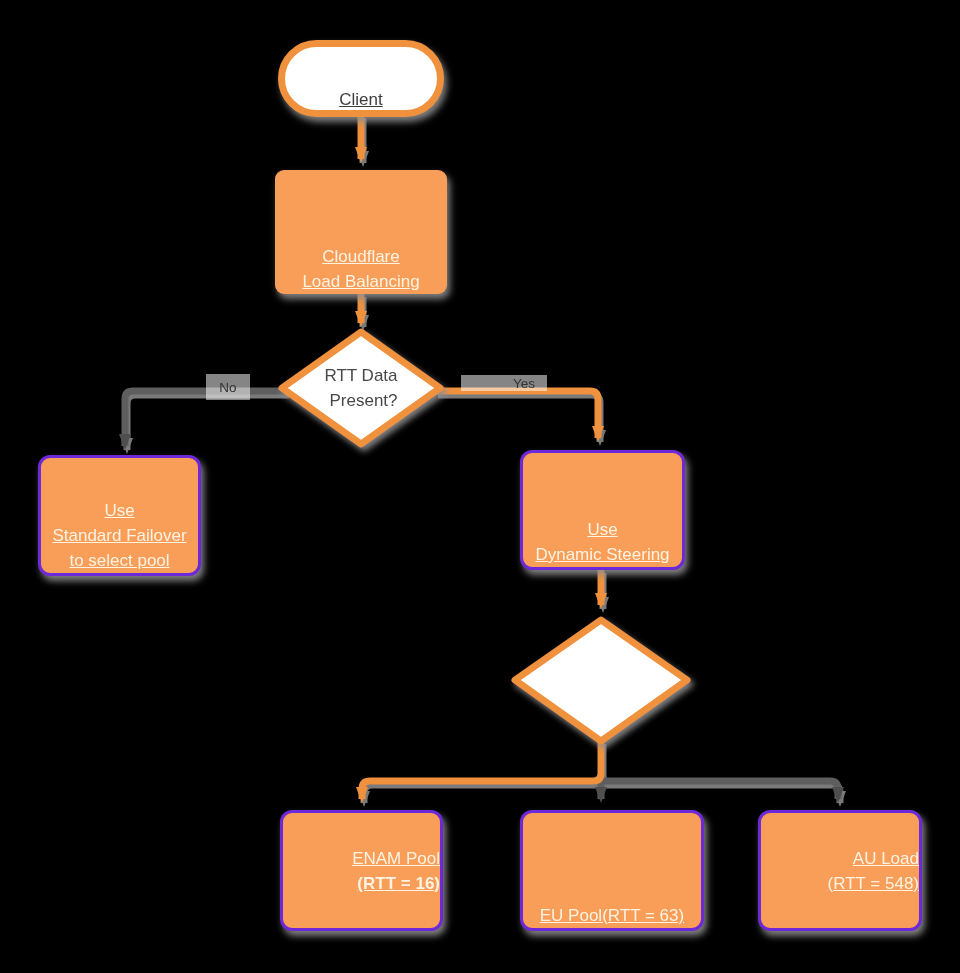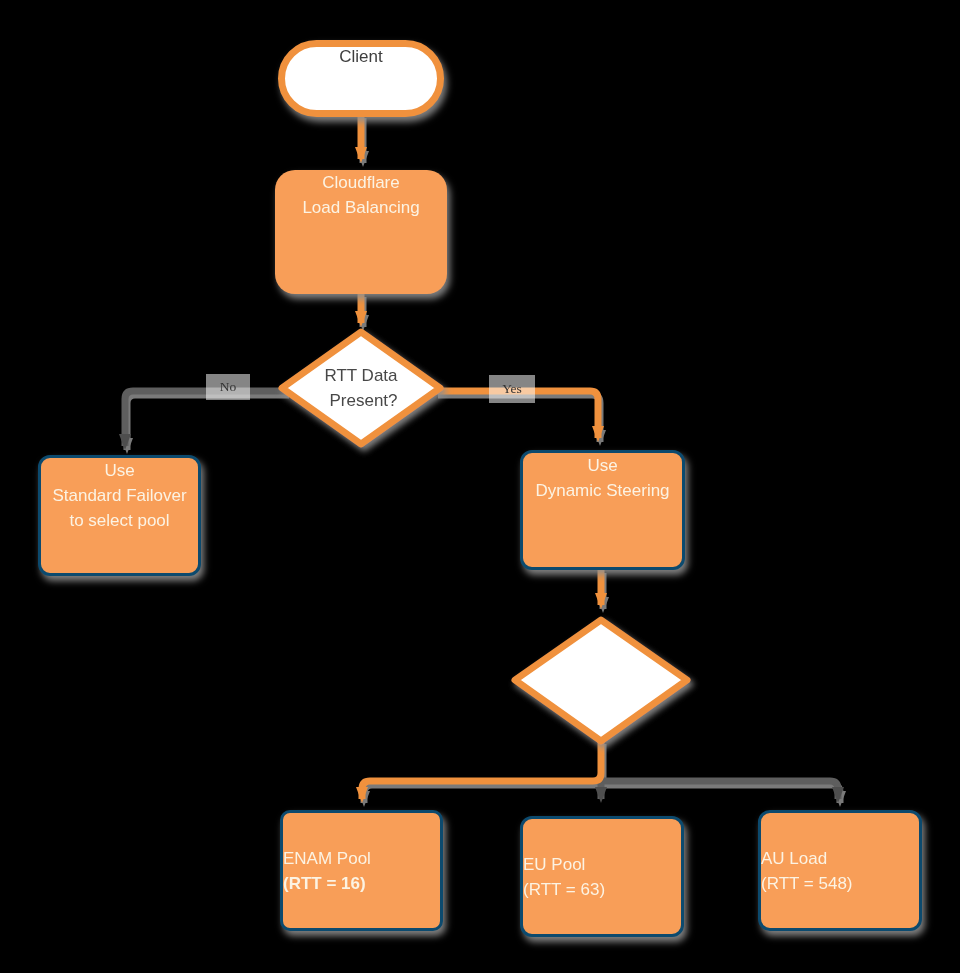--- a/index.html
+++ b/index.html
@@ -2,44 +2,45 @@
 <html><head>
 <meta charset="utf-8">
 <style>
   html,body{margin:0;padding:0;background:#000;}
   .canvas{
     position:relative;width:960px;height:973px;background:#000;
     font-family:"Liberation Sans",sans-serif;overflow:hidden;
   }
   .connectors{position:absolute;left:0;top:0;pointer-events:none;}
   .node{
-    position:absolute;display:flex;align-items:flex-start;justify-content:center;
+    position:absolute;display:flex;align-items:flex-end;justify-content:center;
     text-align:center;box-sizing:border-box;
     box-shadow:3px 5px 7px rgba(142,142,142,0.9);
+    text-decoration:underline;
   }
   .process{
-    background:#F89E58;border-radius:20px;color:#FCF3E3;
+    background:#F89E58;border-radius:9px;color:#FCF3E3;
     font-size:17px;line-height:25px;white-space:pre-line;
   }
-  .process.bordered{border:3px solid #0c4a6e;border-radius:12px;}
+  .process.bordered{border:3px solid #6d28d9;border-radius:12px;}
   .terminator{
     background:#ffffff;border:7px solid #F0913D;border-radius:40px;
     color:#3E3E3E;font-size:17px;
   }
   .diamond-svg{position:absolute;overflow:visible;}
   .diamond-text{
     position:absolute;display:flex;align-items:center;justify-content:center;
     text-align:right;color:#484848;font-size:17px;line-height:25px;
     white-space:pre-line;pointer-events:none;
   }
   .pool-line2{font-weight:400;}
   .pool-line2.bold{font-weight:700;}
   .edge-label{
     position:absolute;display:flex;align-items:center;justify-content:center;
-    background:rgba(255,255,255,0.52);color:#333333;font-size:13.5px;font-family:Liberation Serif, serif;
+    background:rgba(255,255,255,0.52);color:#333333;font-size:13.5px;
   }
 </style>
 </head>
 <body>
 
 <div class="canvas">
 
   <svg class="connectors" width="960" height="973">
     <defs>
       <marker id="mo" markerUnits="userSpaceOnUse" markerWidth="18" markerHeight="14" refX="13" refY="7" orient="auto">
@@ -94,21 +95,21 @@
       </filter>
     </defs>
     <polygon points="84,5 163,61 84,117 5,61" fill="#ffffff" stroke="#F0913D" stroke-width="7" stroke-linejoin="round" filter="url(#ds1)"></polygon>
   </svg>
   <div class="diamond-text" style="left:277px;top:327px;width:168px;height:122px;">RTT Data
 Present?</div>
 
   <div class="edge-label" style="left:206px;top:374px;width:44px;height:26px;">
     <span>No</span>
   </div>
-  <div class="edge-label" style="left:489px;top:375px;width:46px;height:28px;">
+  <div class="edge-label" style="left:461px;top:375px;width:46px;height:16px;padding-left:40px;">
     <span>Yes</span>
   </div>
 
   <div class="node process bordered" style="left:38px;top:455px;width:163px;height:121px;">
     <span>Use
 Standard Failover
 to select pool</span>
   </div>
 
   <div class="node process bordered" style="left:520px;top:450px;width:165px;height:120px;">
@@ -118,26 +119,26 @@
 
   <svg class="diamond-svg" style="left:510px;top:615px;" width="182" height="131">
     <defs>
       <filter id="ds2" x="-25%" y="-25%" width="160%" height="160%">
         <feDropShadow dx="3" dy="4" stdDeviation="3" flood-color="#8E8E8E" flood-opacity="0.9"></feDropShadow>
       </filter>
     </defs>
     <polygon points="91,5 177,65 91,126 5,65" fill="#ffffff" stroke="#F0913D" stroke-width="7" stroke-linejoin="round" filter="url(#ds2)"></polygon>
   </svg>
 
-  <div class="node process bordered" style="left:280px;top:810px;width:163px;height:121px;flex-direction:column;border-radius:10px;">
+  <div class="node process bordered" style="left:280px;top:810px;width:163px;height:121px;flex-direction:column;">
     <div>ENAM Pool</div>
     <div class="pool-line2 bold">(RTT = 16)</div>
   </div>
 
-  <div class="node process bordered" style="left:520px;top:810px;width:164px;height:121px;flex-direction:column;margin-top:6px;">
+  <div class="node process bordered" style="left:520px;top:810px;width:184px;height:121px;flex-direction:row;">
     <div>EU Pool</div>
     <div class="pool-line2">(RTT = 63)</div>
   </div>
 
   <div class="node process bordered" style="left:758px;top:810px;width:164px;height:121px;flex-direction:column;">
     <div>AU Load</div>
     <div class="pool-line2">(RTT = 548)</div>
   </div>
 
 </div>

